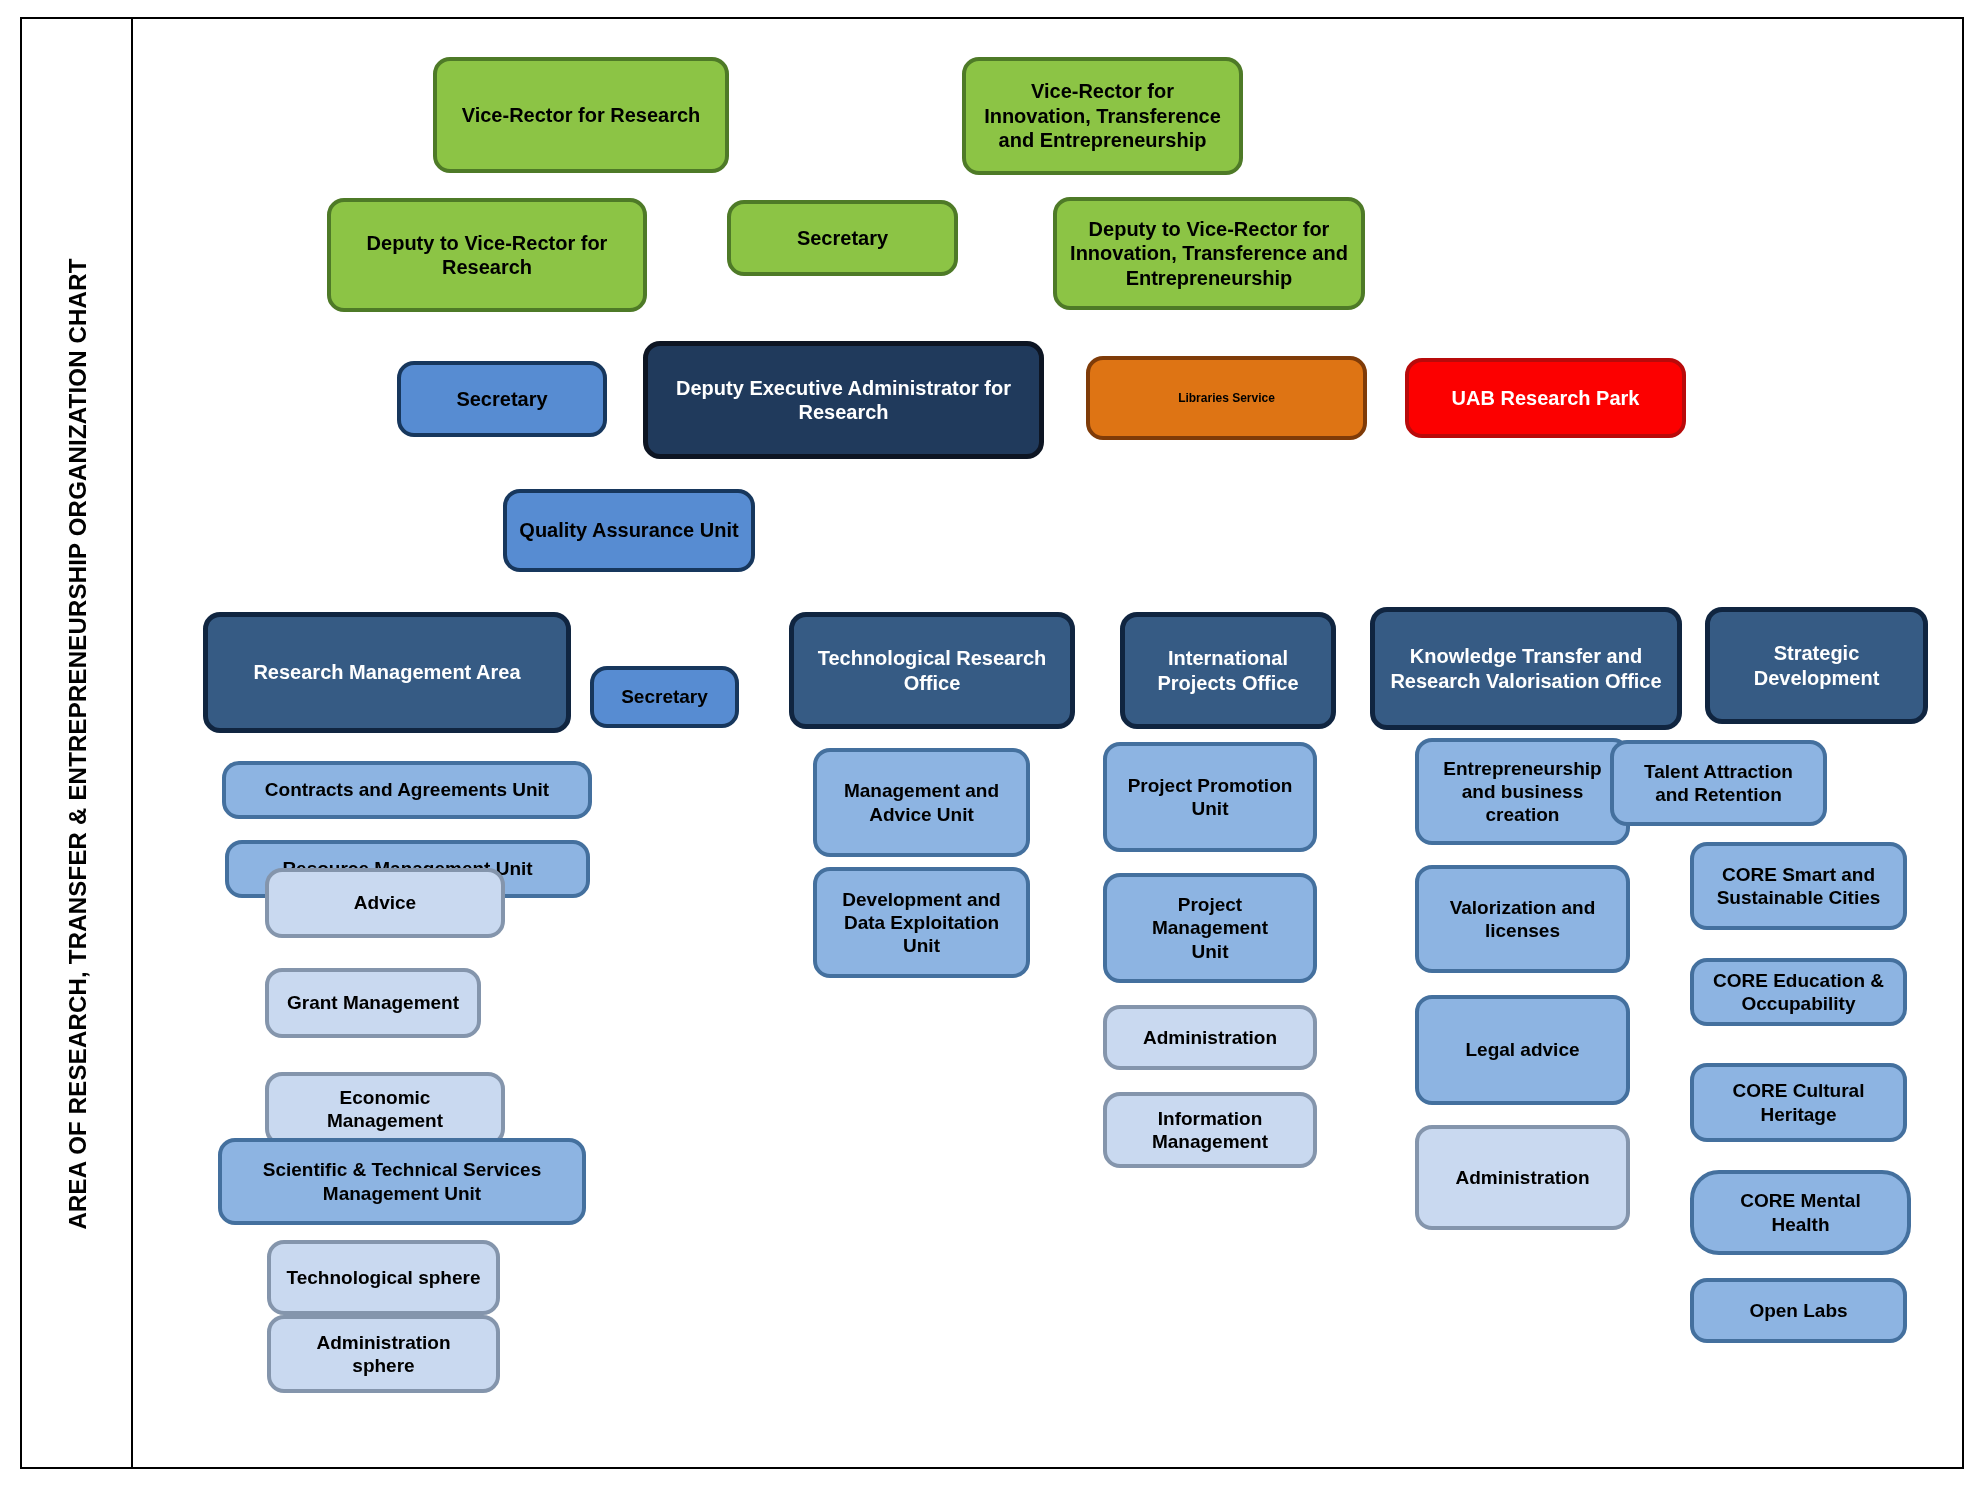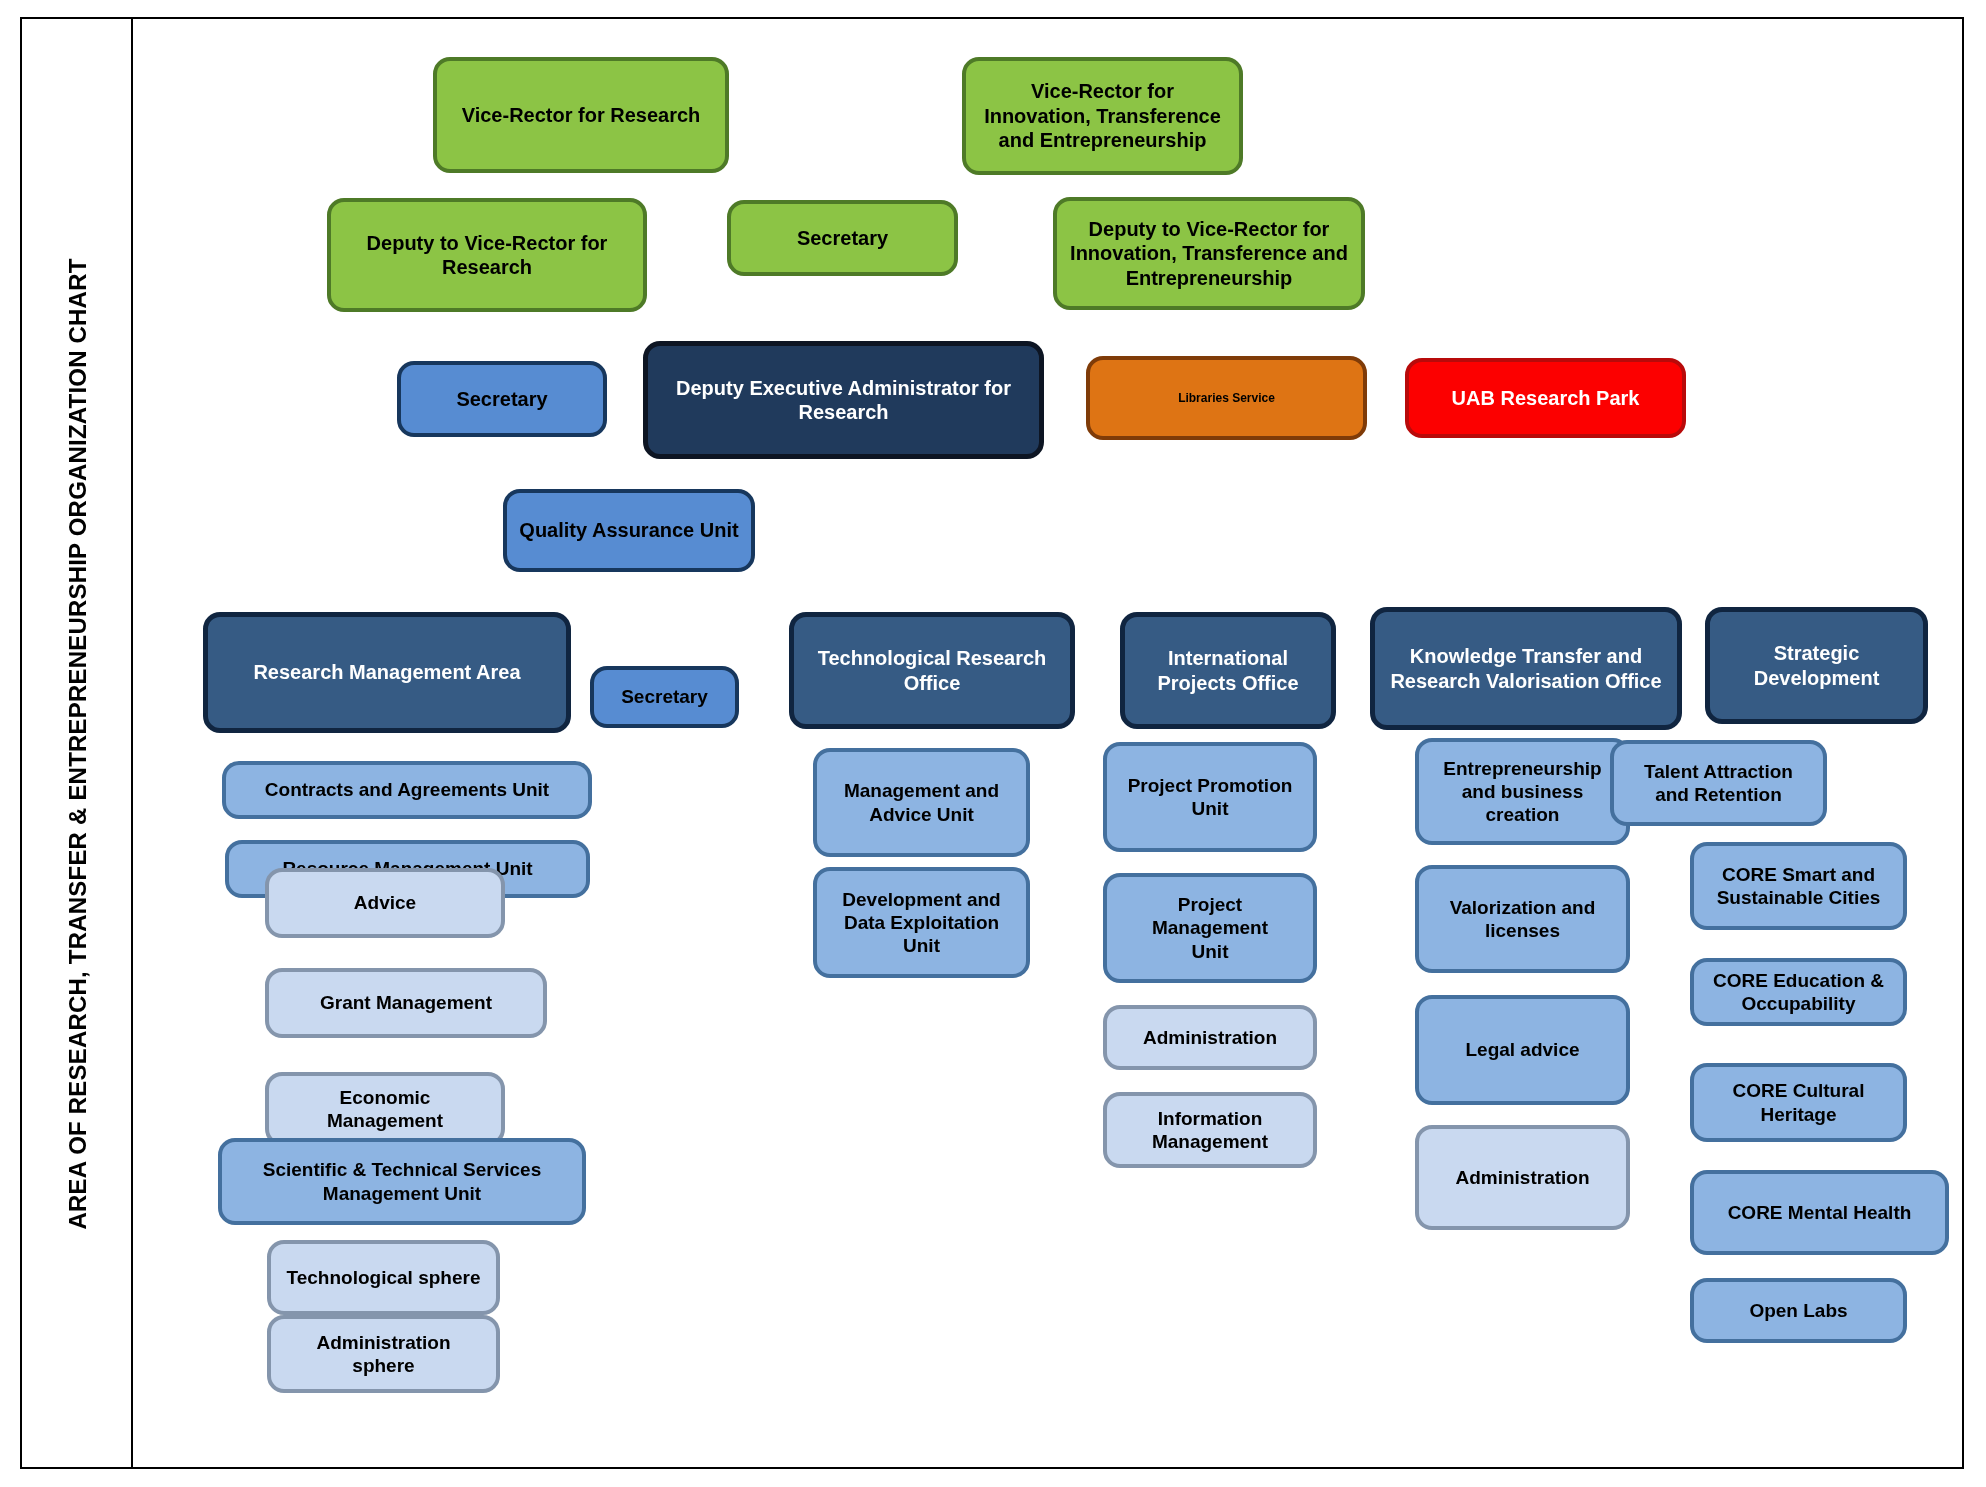--- a/index.html
+++ b/index.html
@@ -71,21 +71,21 @@
 <div class="node header" style="left:203px;top:612px;width:368px;height:121px;">Research Management Area</div>
 
 <div class="node blue" style="left:590px;top:666px;width:149px;height:62px;font-size:19px;">Secretary</div>
 
 <div class="node mid" style="left:222px;top:761px;width:370px;height:58px;">Contracts and Agreements Unit</div>
 
 <div class="node mid" style="left:225px;top:840px;width:365px;height:58px;">Resource Management Unit</div>
 
 <div class="node light" style="left:265px;top:868px;width:240px;height:70px;">Advice</div>
 
-<div class="node light" style="left:265px;top:968px;width:282px;height:70px;text-align:right;">Grant Management</div>
+<div class="node light" style="left:265px;top:968px;width:216px;height:70px;text-align:right;">Grant Management</div>
 
 <div class="node light" style="left:265px;top:1072px;width:240px;height:74px;padding:4px 30px;">Economic Management</div>
 
 <div class="node mid" style="left:218px;top:1138px;width:368px;height:87px;">Scientific &amp; Technical Services Management Unit</div>
 
 <div class="node light" style="left:267px;top:1240px;width:233px;height:75px;">Technological sphere</div>
 
 <div class="node light" style="left:267px;top:1315px;width:233px;height:78px;padding:4px 30px;">Administration sphere</div>
 
 <div class="node header" style="left:789px;top:612px;width:286px;height:117px;">Technological Research Office</div>
@@ -117,15 +117,15 @@
 <div class="node header" style="left:1705px;top:607px;width:223px;height:117px;">Strategic Development</div>
 
 <div class="node mid" style="left:1610px;top:740px;width:217px;height:86px;padding:14px 22px;">Talent Attraction and Retention</div>
 
 <div class="node mid" style="left:1690px;top:842px;width:217px;height:88px;">CORE Smart and Sustainable Cities</div>
 
 <div class="node mid" style="left:1690px;top:958px;width:217px;height:68px;">CORE Education &amp; Occupability</div>
 
 <div class="node mid" style="left:1690px;top:1063px;width:217px;height:79px;">CORE Cultural Heritage</div>
 
-<div class="node mid" style="left:1690px;top:1170px;width:259px;height:85px;padding:4px 28px;">CORE Mental Health</div>
+<div class="node mid" style="left:1690px;top:1170px;width:221px;height:85px;padding:4px 28px;border-radius:29px;">CORE Mental Health</div>
 
 <div class="node mid" style="left:1690px;top:1278px;width:217px;height:65px;">Open Labs</div>
 
 </body></html>

